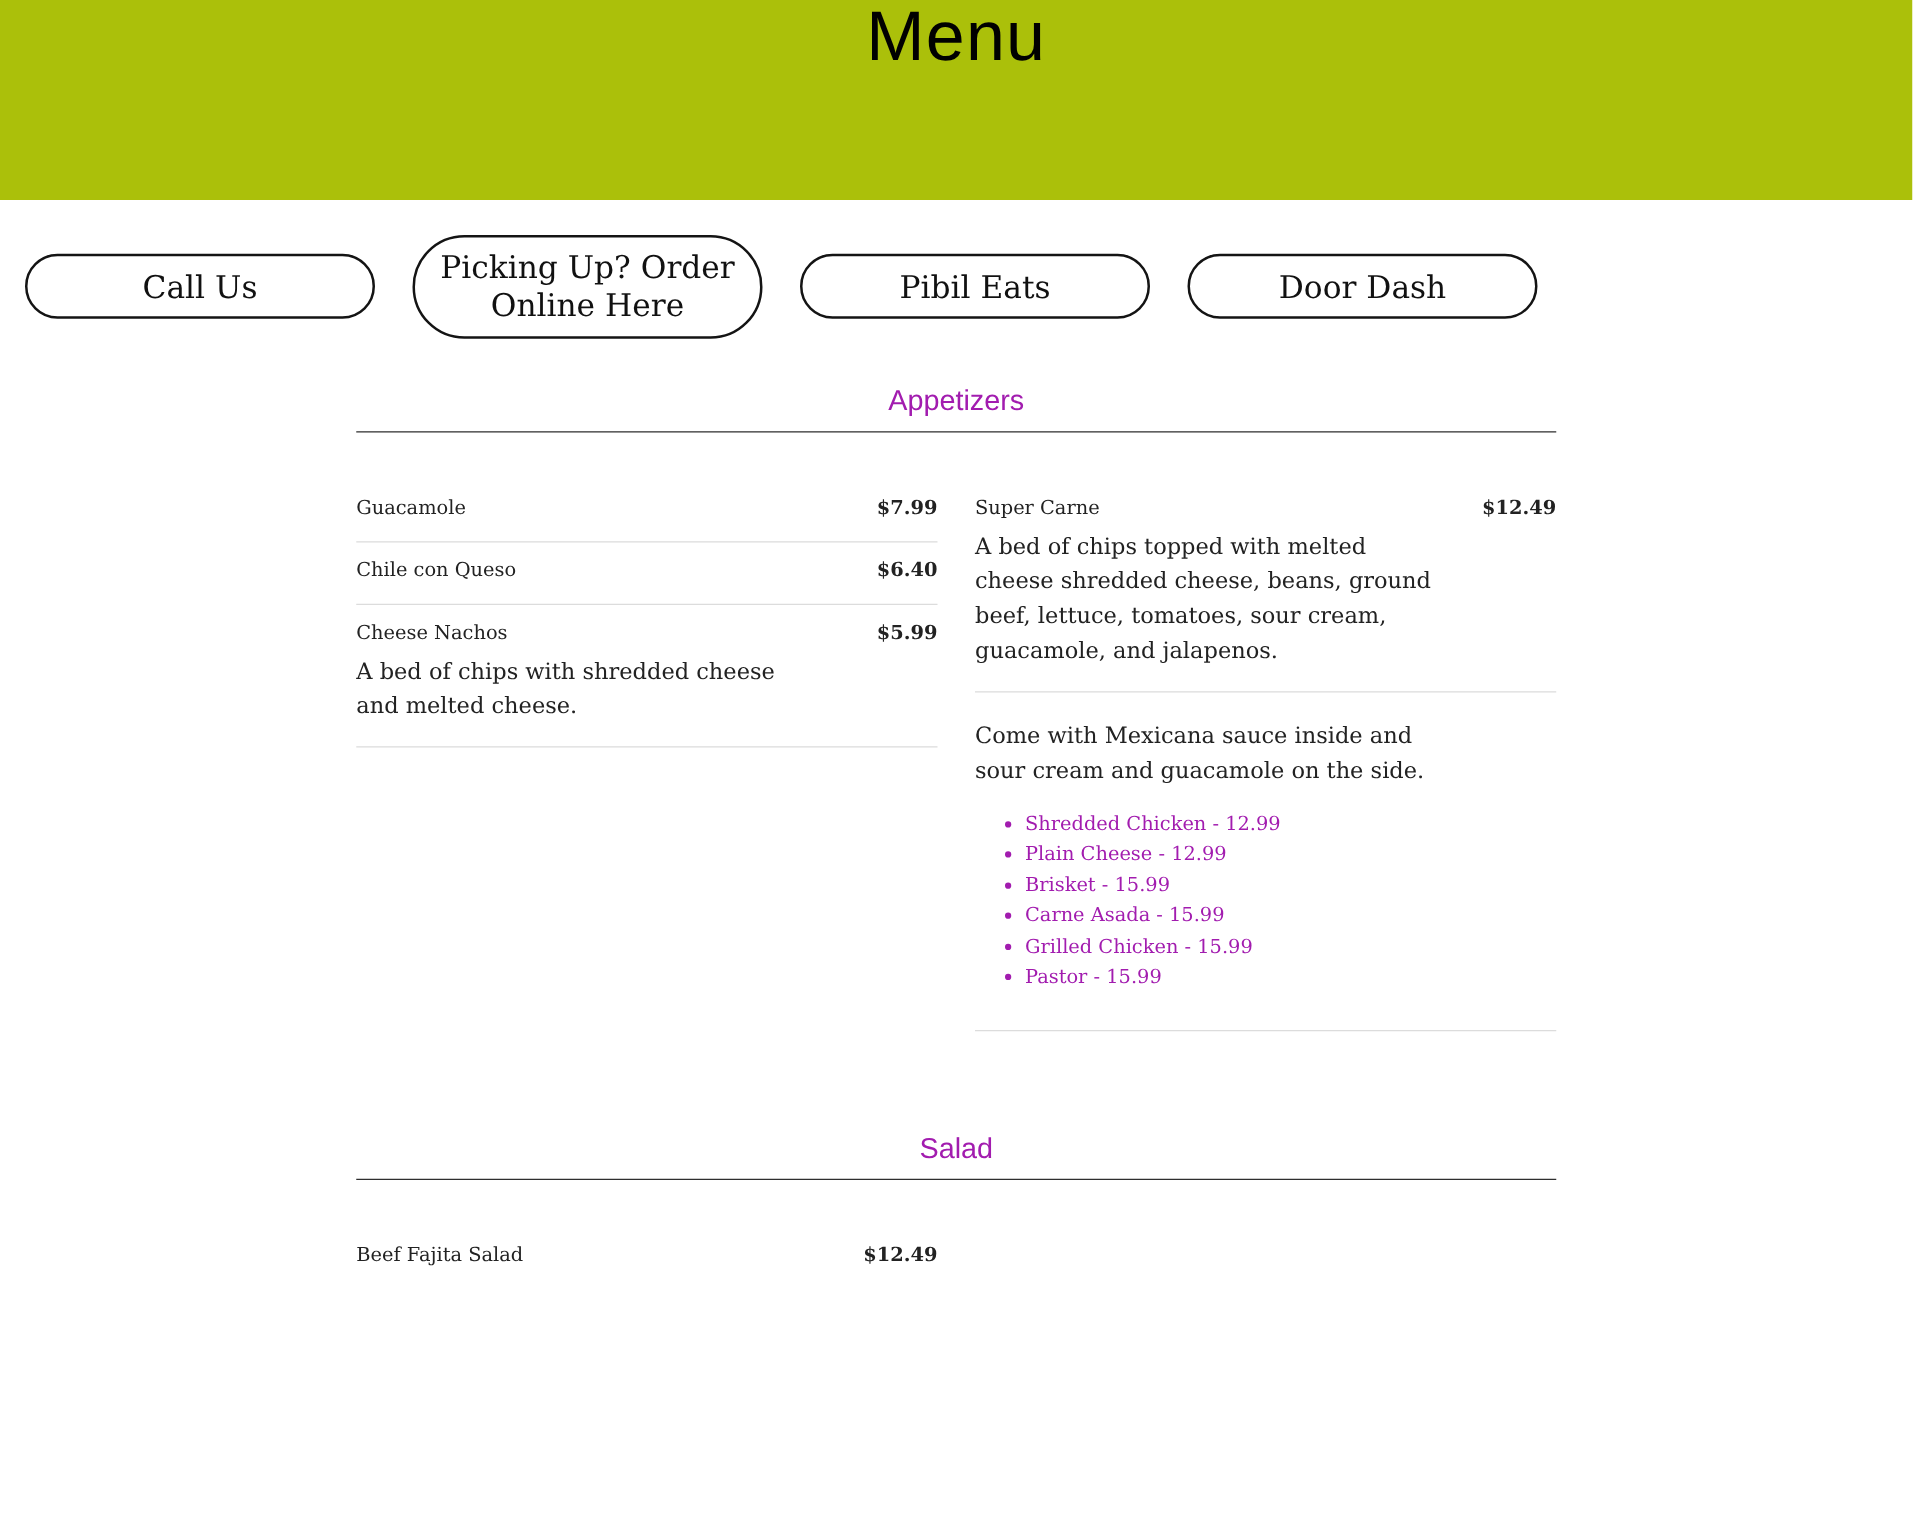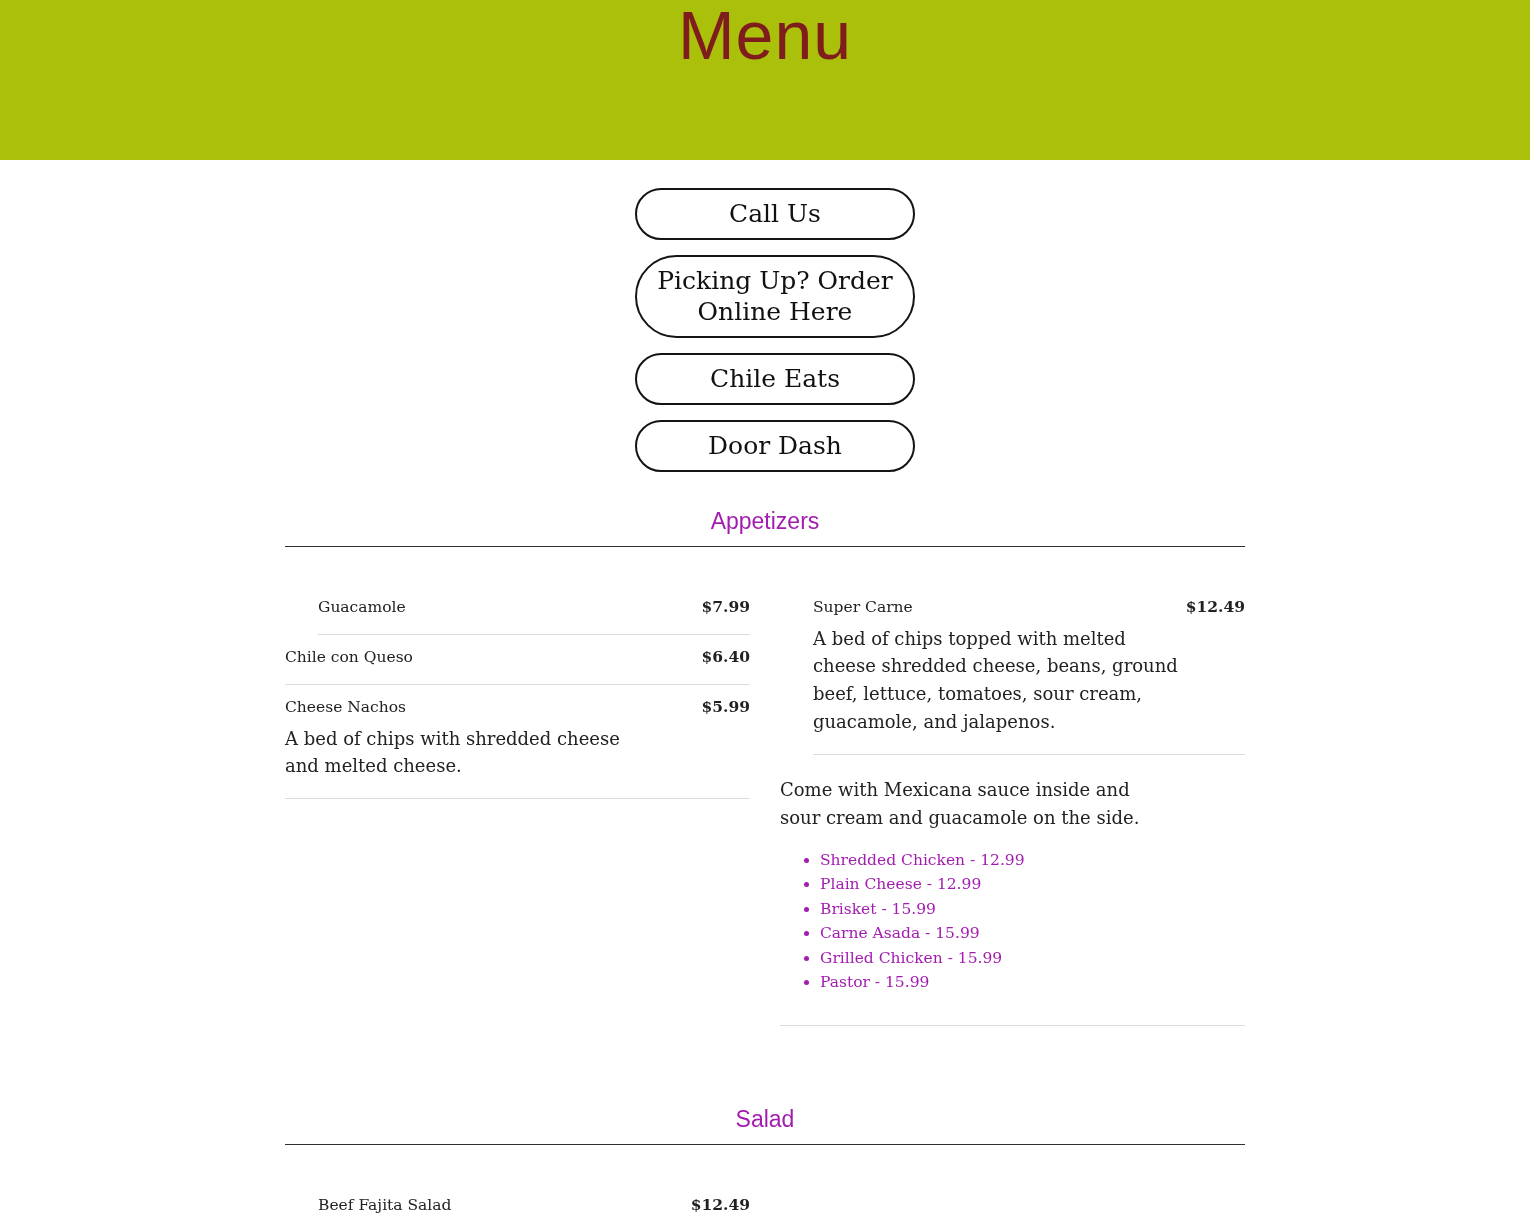--- a/index.html
+++ b/index.html
@@ -18,32 +18,32 @@
     width: 100%;
     height: 160px;
     background: var(--header-bg, #abc00a);
     text-align: center;
   }
   .header h1 {
     margin: 0;
     padding-top: 0;
     font-family: "Liberation Sans", sans-serif;
     font-weight: 400;
-    font-size: 68px;
+    font-size: 56px;
     line-height: 1.05;
-    color: #7f1d1d;
+    color: #000000;
     letter-spacing: 1px;
   }
 
   
   .buttons {
     display: flex;
-    flex-direction: column;
+    flex-direction: row;
     align-items: center;
-    gap: 15px;
+    gap: 30px;
     margin-top: 28px;
     padding-left: 20px;
   }
   .pill-button {
     width: 280px;
     min-height: 52px;
     display: flex;
     align-items: center;
     justify-content: center;
     text-align: center;
@@ -78,21 +78,21 @@
   .columns {
     display: grid;
     grid-template-columns: 1fr 1fr;
     column-gap: 30px;
     padding-top: 40px;
     align-items: start;
   }
   .column { min-width: 0; }
 
   .menu-item { padding-top: 12px; }
-  .menu-item:first-child { padding-top: 10px; margin-left: 33px; }
+  .menu-item:first-child { padding-top: 10px; }
   .item-head {
     display: flex;
     justify-content: space-between;
     align-items: baseline;
     font-size: 15.5px;
     color: #222222;
   }
   .item-price { white-space: nowrap; padding-left: 12px; font-weight: bold; }
   .item-desc {
     margin: 9px 0 0 0;
@@ -118,21 +118,21 @@
 </head>
 <body>
 
 <header class="header">
   <h1>Menu</h1>
 </header>
 
 <div class="buttons">
   <div class="pill-button">Call Us</div>
   <div class="pill-button">Picking Up? Order Online Here</div>
-  <div class="pill-button">Chile Eats</div>
+  <div class="pill-button">Pibil Eats</div>
   <div class="pill-button">Door Dash</div>
 </div>
 
 <div class="menu-wrap">
 
   <section class="section">
     <h2 class="section-title">Appetizers</h2>
     <div class="columns">
 
       <div class="column">

